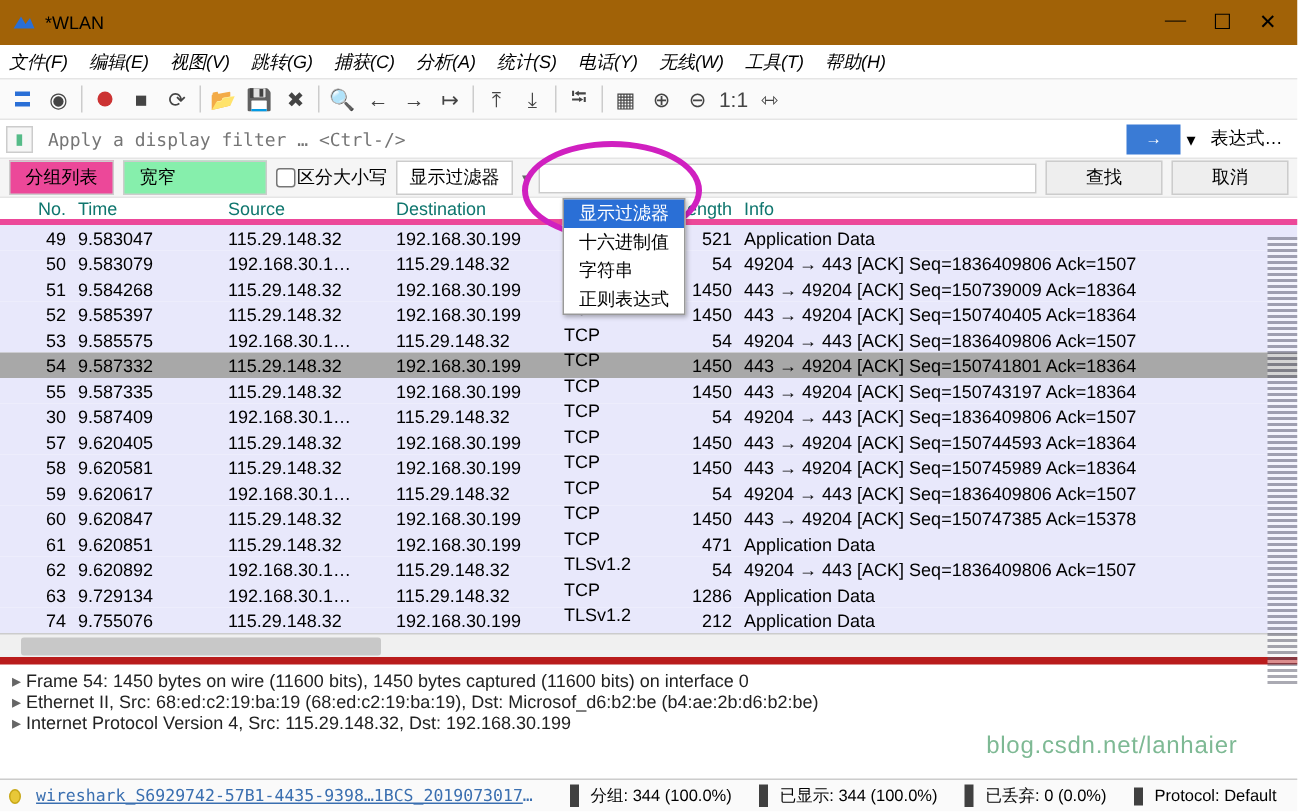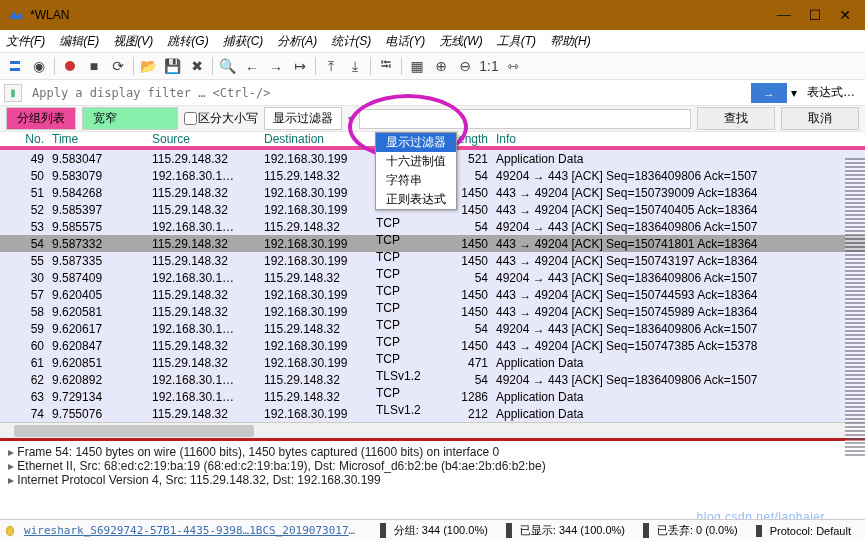--- a/index.html
+++ b/index.html
@@ -38,29 +38,29 @@
 .col-info { flex: 1; }
 .rows { max-height: 300px; overflow: hidden; }
 .row { display: flex; height: 17px; align-items: center; background: #e8e8fb; }
 .row.sel { background: #a8a8a8; color: #000; }
 .annot { position: absolute; border: 4px solid #d020c0; border-radius: 50%; pointer-events: none; }
 .dropdown { position: absolute; background: #fff; border: 1px solid #999; font-family: "Microsoft YaHei"; font-size: 12px; box-shadow: 1px 1px 3px rgba(0,0,0,.3); z-index: 10; }
 .dropdown div { padding: 1px 10px; }
 .dropdown div.hl { background: #2a6fd6; color: #fff; }
 .hscroll { height: 16px; background: #f0f0f0; border-top: 1px solid #ccc; position: relative; }
 .hscroll .thumb { position: absolute; left: 14px; top: 2px; width: 240px; height: 12px; background: #c8c8c8; border-radius: 2px; }
-.details { border-top: 3px solid #b91c1c; padding: 4px 8px; font-family: Consolas, monospace; font-size: 12px; height: 78px; overflow: hidden; }
+.details { border-top: 5px solid #b91c1c; padding: 4px 8px; font-family: Consolas, monospace; font-size: 12px; height: 78px; overflow: hidden; }
 .details div { white-space: nowrap; color: #222; }
 .details .tw::before { content: "▸ "; color: #666; }
 .statusbar { position: absolute; bottom: 0; left: 0; right: 0; height: 22px; display: flex; align-items: center; padding: 0 6px; gap: 10px; border-top: 1px solid #ccc; font-size: 11px; background: #fafafa; }
 .statusbar .dot { width: 10px; height: 10px; border-radius: 50%; background: #e8c838; border: 1px solid #c8a818; }
 .statusbar .file { font-family: Consolas, monospace; color: #3a6fb0; text-decoration: underline; flex-shrink: 1; overflow: hidden; text-overflow: ellipsis; white-space: nowrap; max-width: 340px; }
 .statusbar .seg { border-left: 6px solid #404040; padding: 0 8px; white-space: nowrap; }
 .minimap { position: absolute; right: 0; top: 158px; width: 20px; height: 300px; background: repeating-linear-gradient(#556 0 2px, #fff 2px 4px); opacity: .5; }
-.watermark { position: absolute; right: 40px; bottom: 17px; font-size: 12px; color: #3b82f6; opacity: .55; font-family: sans-serif; letter-spacing: .5px; pointer-events: none; }
+.watermark { position: absolute; right: 40px; bottom: 34px; font-size: 16px; color: #15803d; opacity: .55; font-family: sans-serif; letter-spacing: .5px; pointer-events: none; }
 </style>
 </head>
 <body>
 
 <div class="titlebar">
   <span class="icon">
     <svg viewBox="0 0 16 16" width="16" height="16">
         <path d="M1 12 L6 4 L9 9 L12 5 L15 12 Z" fill="#2a6fd6"></path>
       </svg>
   </span>

